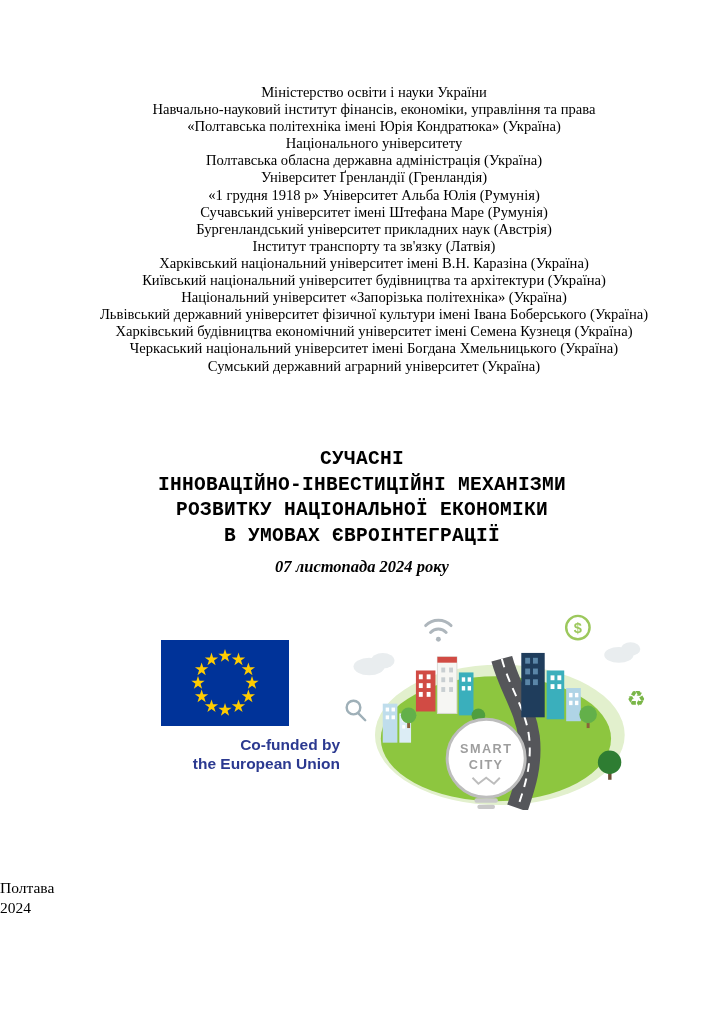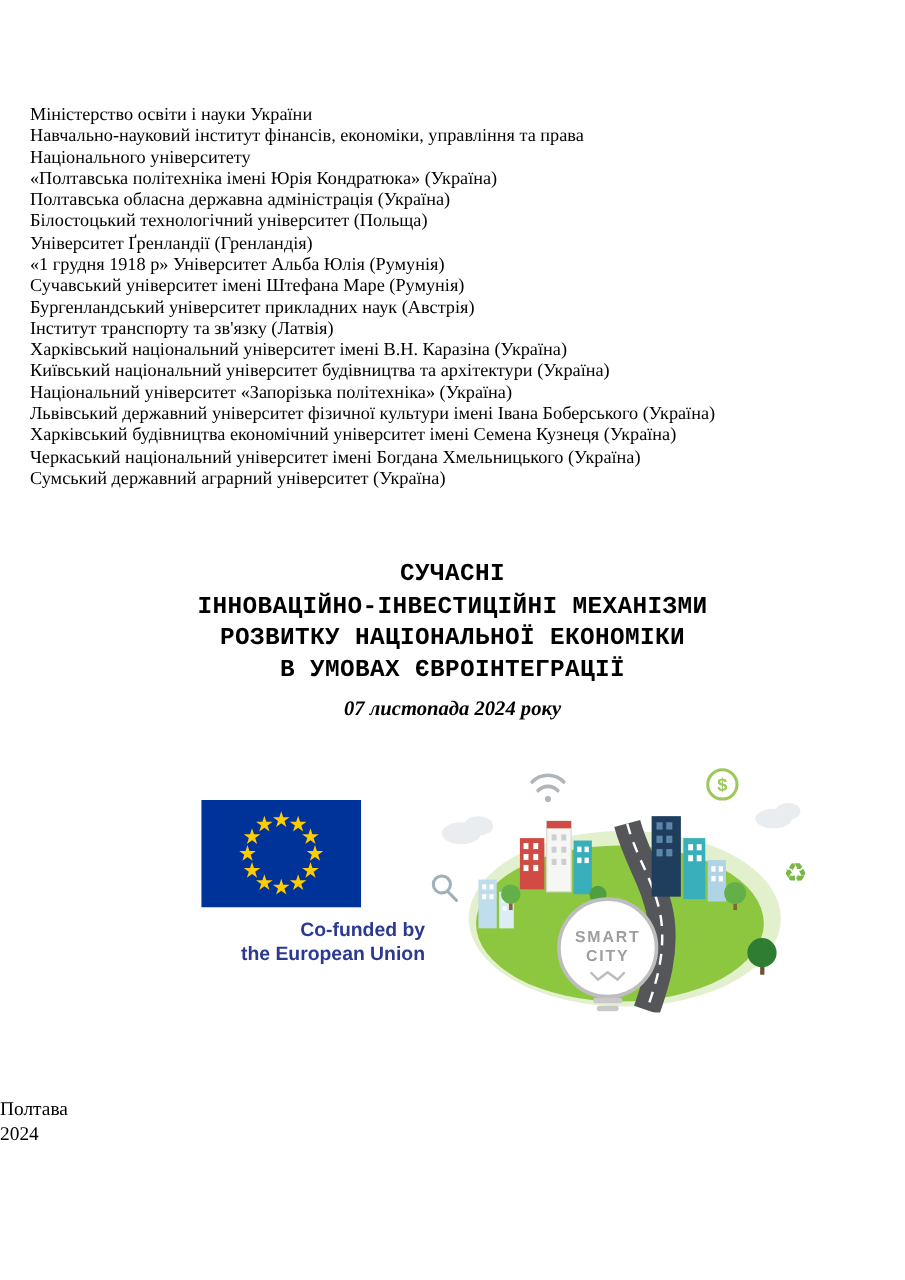--- a/index.html
+++ b/index.html
@@ -10,20 +10,21 @@
     height: 1024px;
     margin: 0 auto;
     background: #ffffff;
     font-family: "Liberation Serif", serif;
     color: #000000;
     overflow: hidden;
   }
   .header-block {
     position: absolute;
     top: 84px; left: 0; right: 0;
+    text-align: center;
     font-size: 14.6px;
     line-height: 17.1px;
     padding-left: 24px;
   }
   .title-block {
     position: absolute;
     top: 447px; left: 0; right: 0;
     text-align: center;
     font-weight: bold;
     font-size: 19.5px;
@@ -74,24 +75,23 @@
   }
 </style>
 </head>
 <body>
 
 <div class="page">
 
   <div class="header-block">
     <div>Міністерство освіти і науки України</div>
     <div>Навчально-науковий інститут фінансів, економіки, управління та права</div>
+    <div>«Полтавська політехніка імені Юрія Кондратюка» (Україна)</div>
     <div>Національного університету</div>
-    <div>«Полтавська політехніка імені Юрія Кондратюка» (Україна)</div>
     <div>Полтавська обласна державна адміністрація (Україна)</div>
-    <div>Білостоцький технологічний університет (Польща)</div>
     <div>Університет Ґренландії (Гренландія)</div>
     <div>«1 грудня 1918 р» Університет Альба Юлія (Румунія)</div>
     <div>Сучавський університет імені Штефана Маре (Румунія)</div>
     <div>Бургенландський університет прикладних наук (Австрія)</div>
     <div>Інститут транспорту та зв'язку (Латвія)</div>
     <div>Харківський національний університет імені В.Н. Каразіна (Україна)</div>
     <div>Київський національний університет будівництва та архітектури (Україна)</div>
     <div>Національний університет «Запорізька політехніка» (Україна)</div>
     <div>Львівський державний університет фізичної культури імені Івана Боберського (Україна)</div>
     <div>Харківський будівництва економічний університет імені Семена Кузнеця (Україна)</div>

